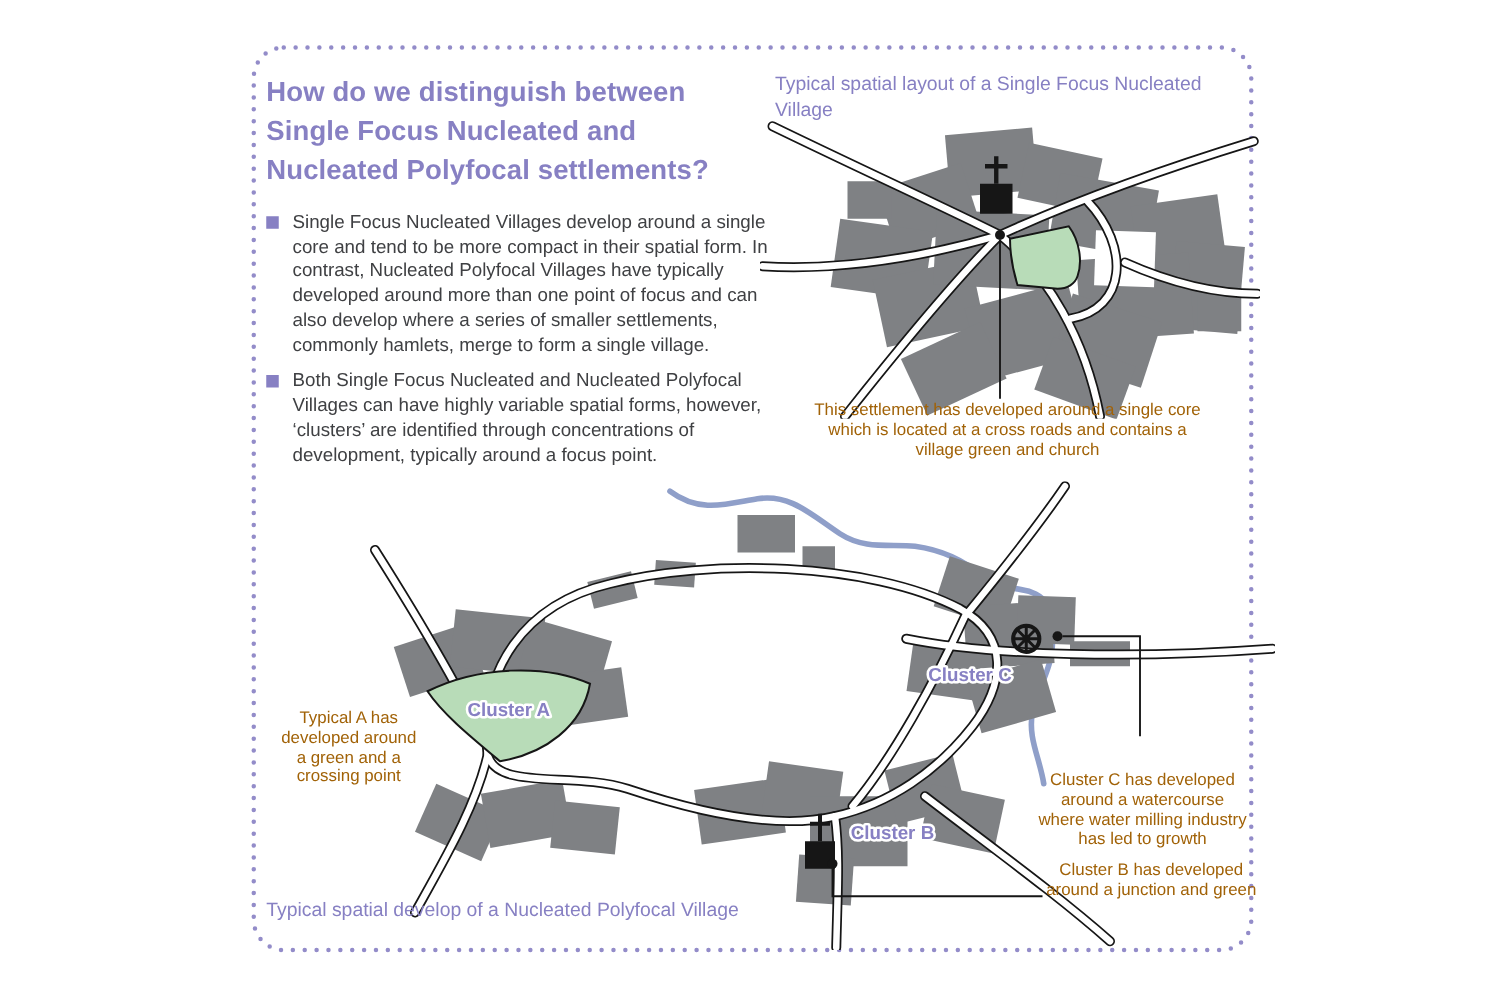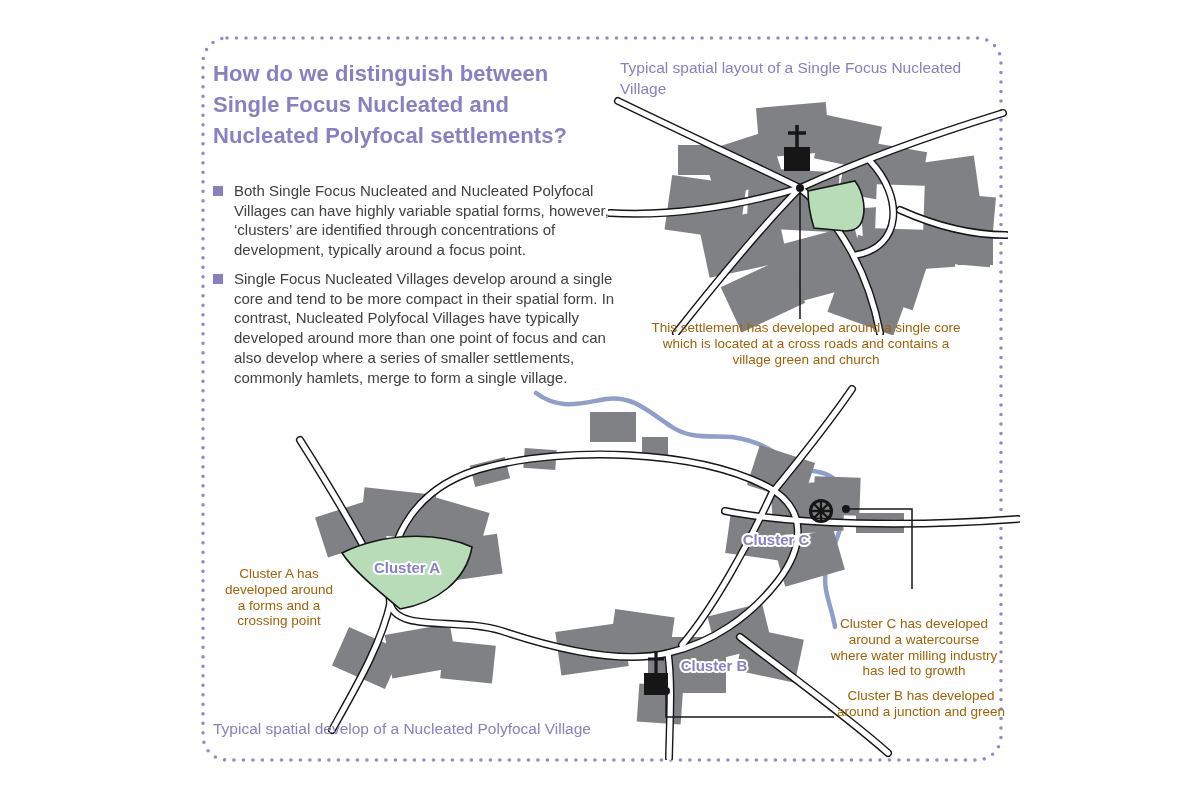--- a/index.html
+++ b/index.html
@@ -7,21 +7,21 @@
     width:1200px; height:800px; background:#ffffff;
     font-family:"Liberation Sans", sans-serif;
     position:relative; overflow:hidden;
     color:#3f4043;
   }
   .abs { position:absolute; }
 
   
   .left-col { left:213px; top:58px; width:402px; }
   .left-col h1 {
-    margin:0 0 29px 0; font-size:22px; line-height:1.42; font-weight:bold;
+    margin:0 0 16px 0; font-size:22px; line-height:1.42; font-weight:bold;
     color:#8780c3; letter-spacing:.1px;
   }
   .bullet { display:flex; gap:11px; margin-bottom:9px; }
   .bullet .sq {
     flex:0 0 auto; width:10px; height:10px; margin-top:5px; background:#8780c3;
   }
   .bullet p { margin:0; font-size:15px; line-height:1.32; color:#3f4043; }
 
   
   .map-title {
@@ -55,25 +55,25 @@
 <div id="page">
 
   <svg class="abs" style="left:0;top:0" width="1200" height="800">
     <rect x="203" y="38" width="798" height="722" rx="24" fill="none" stroke="#938cc9" stroke-width="3.6" stroke-dasharray="0 9.5" stroke-linecap="round"></rect>
   </svg>
 
   <div class="abs left-col">
     <h1>How do we distinguish between Single Focus Nucleated and Nucleated Polyfocal settlements?</h1>
     <div class="bullet">
       <span class="sq"></span>
-      <p>Both Single Focus Nucleated and Nucleated Polyfocal Villages can have highly variable spatial forms, however, ‘clusters’ are identified through concentrations of development, typically around a focus point.</p>
+      <p>Single Focus Nucleated Villages develop around a single core and tend to be more compact in their spatial form. In contrast, Nucleated Polyfocal Villages have typically developed around more than one point of focus and can also develop where a series of smaller settlements, commonly hamlets, merge to form a single village.</p>
     </div>
     <div class="bullet">
       <span class="sq"></span>
-      <p>Single Focus Nucleated Villages develop around a single core and tend to be more compact in their spatial form. In contrast, Nucleated Polyfocal Villages have typically developed around more than one point of focus and can also develop where a series of smaller settlements, commonly hamlets, merge to form a single village.</p>
+      <p>Both Single Focus Nucleated and Nucleated Polyfocal Villages can have highly variable spatial forms, however, ‘clusters’ are identified through concentrations of development, typically around a focus point.</p>
     </div>
   </div>
 
   <div class="abs map-title sf-title">Typical spatial layout of a Single Focus Nucleated Village</div>
 
   <svg class="abs" style="left:608px;top:85px" width="400" height="250" viewBox="0 0 400 250">
     <g>
       <rect class="bld" x="150" y="20" width="70" height="50" transform="rotate(-5 185 45)"></rect>
       <rect class="bld" x="210" y="35" width="60" height="45" transform="rotate(12 240 57.5)"></rect>
       <rect class="bld" x="100" y="55" width="70" height="50" transform="rotate(-18 135 80)"></rect>
@@ -187,19 +187,19 @@
     </g>
     <g>
       <circle cx="446" cy="306" r="4" fill="#161616"></circle>
       <path d="M 446,310 L 446,332 L 614,332" fill="none" stroke="#161616" stroke-width="1.5"></path>
     </g>
     <text class="cluster-label" x="187" y="188">Cluster A</text>
     <text class="cluster-label" x="494" y="286">Cluster B</text>
     <text class="cluster-label" x="556" y="160">Cluster C</text>
   </svg>
 
-  <div class="abs caption cap-a">Cluster A has developed around a forms and a crossing point</div>
+  <div class="abs caption cap-a">Typical A has developed around a green and a crossing point</div>
   <div class="abs caption cap-c">Cluster C has developed around a watercourse where water milling industry has led to growth</div>
   <div class="abs caption cap-b">Cluster B has developed around a junction and green</div>
 
   <div class="abs map-title pf-title">Typical spatial develop of a Nucleated Polyfocal Village</div>
 
 </div>
 
 </body></html>

